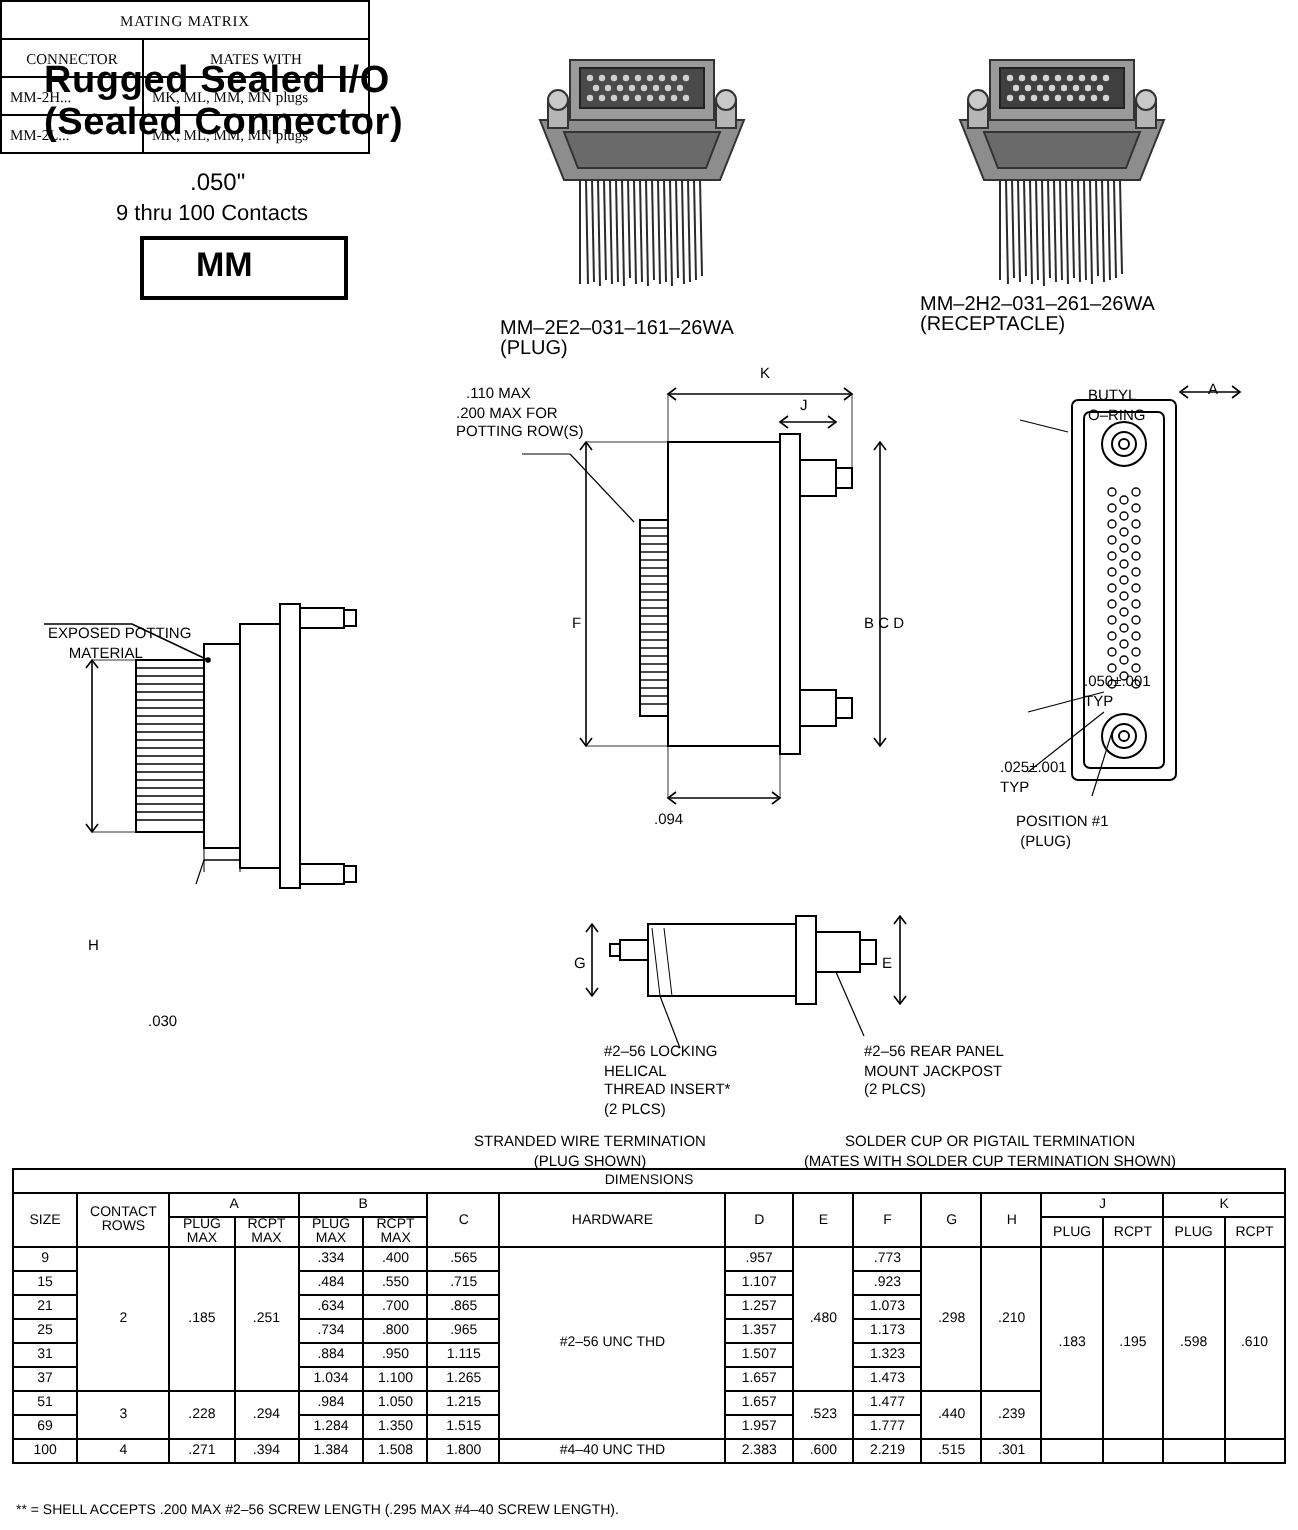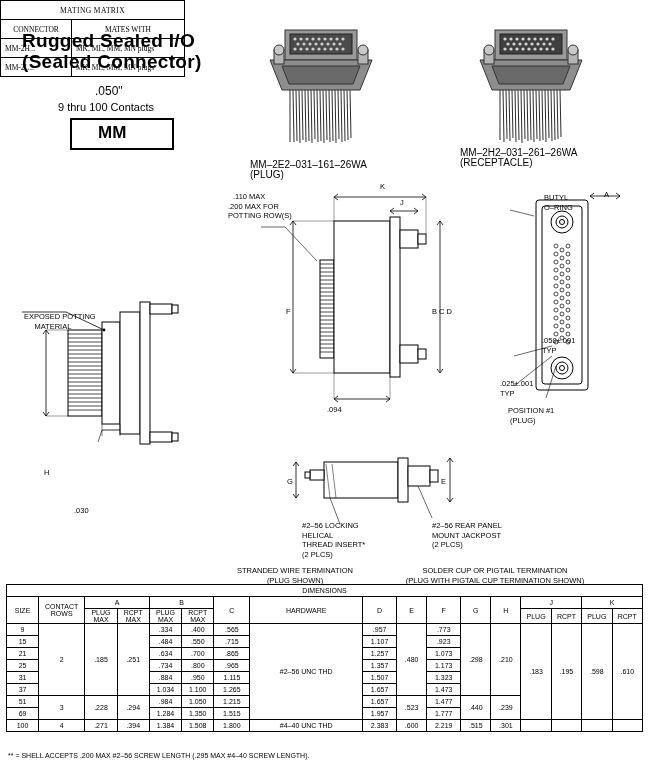--- a/index.html
+++ b/index.html
@@ -429,21 +429,21 @@
 <div class="t lbl" style="left:500px;top:336px;margin-left:42px;">.050±.001
 TYP</div>
 <div class="t lbl" style="left:500px;top:379px;">.025±.001
 TYP</div>
 <div class="t lbl" style="left:508px;top:406px;">POSITION #1
  (PLUG)</div>
 
 <div class="t secthead" style="left:195px;top:566px;width:200px;">STRANDED WIRE TERMINATION
 (PLUG SHOWN)</div>
 <div class="t secthead" style="left:345px;top:566px;width:300px;">SOLDER CUP OR PIGTAIL TERMINATION
-(PLUG WITH PIGTAIL CUP TERMINATION SHOWN)</div>
+(MATES WITH SOLDER CUP TERMINATION SHOWN)</div>
 
 <table id="dim">
   <tbody>
       <tr>
     <td colspan="17">DIMENSIONS</td>
   </tr>
   <tr>
     <td rowspan="2" style="width:32px">SIZE</td>
     <td rowspan="2" style="width:46px">CONTACT<br>ROWS</td>
     <td colspan="2">A</td>

